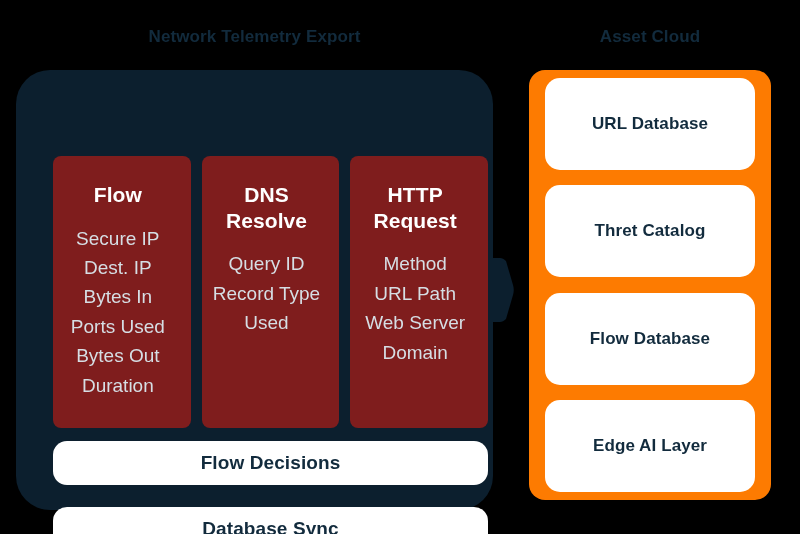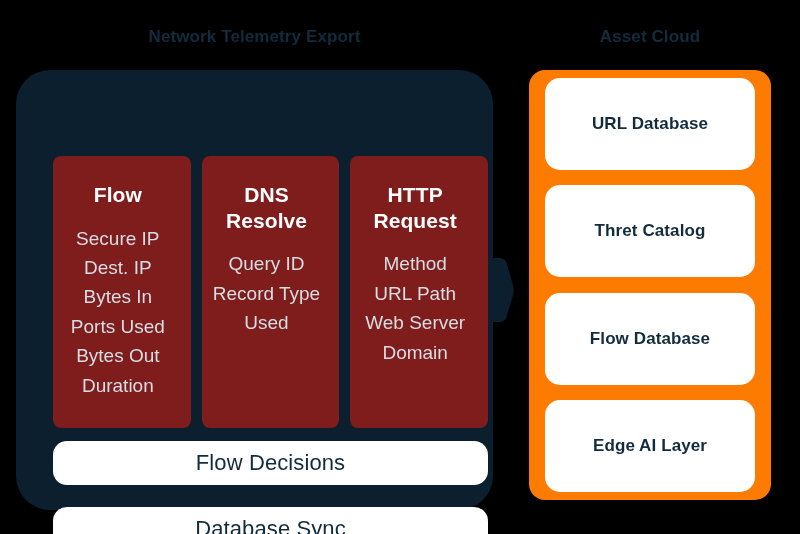--- a/index.html
+++ b/index.html
@@ -111,22 +111,22 @@
     background: #FFFFFF;
     border-radius: 14px;
     display: flex;
     align-items: center;
     justify-content: center;
   }
   #bar-flow-decisions { top: 371px; }
   #bar-database-sync  { top: 437px; }
   .wide-bar-label {
     color: #122B3D;
-    font-size: 22px;
-    font-weight: normal;
+    font-size: 19px;
+    font-weight: bold;
     letter-spacing: 0.1px;
   }
 
   
   #right-panel {
     position: absolute;
     left: 529px;
     top: 70px;
     width: 242px;
     height: 430px;

